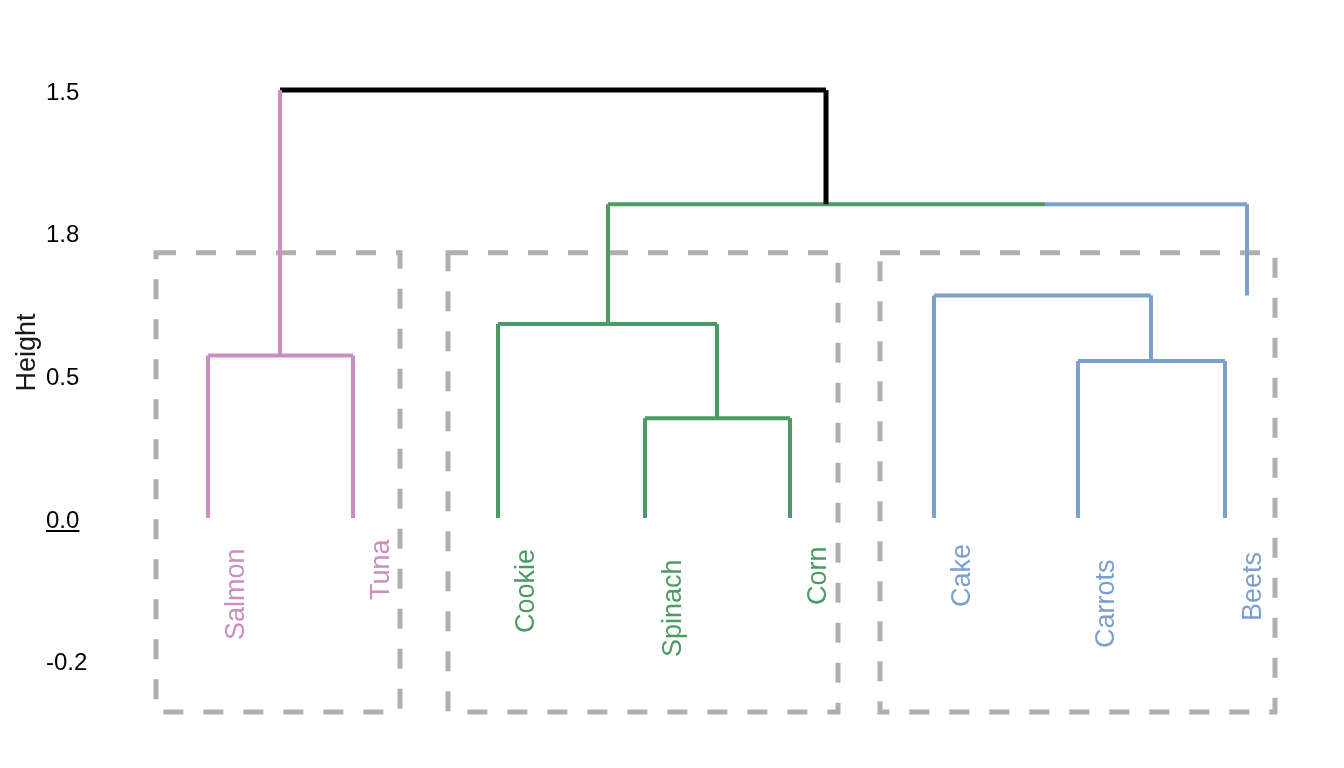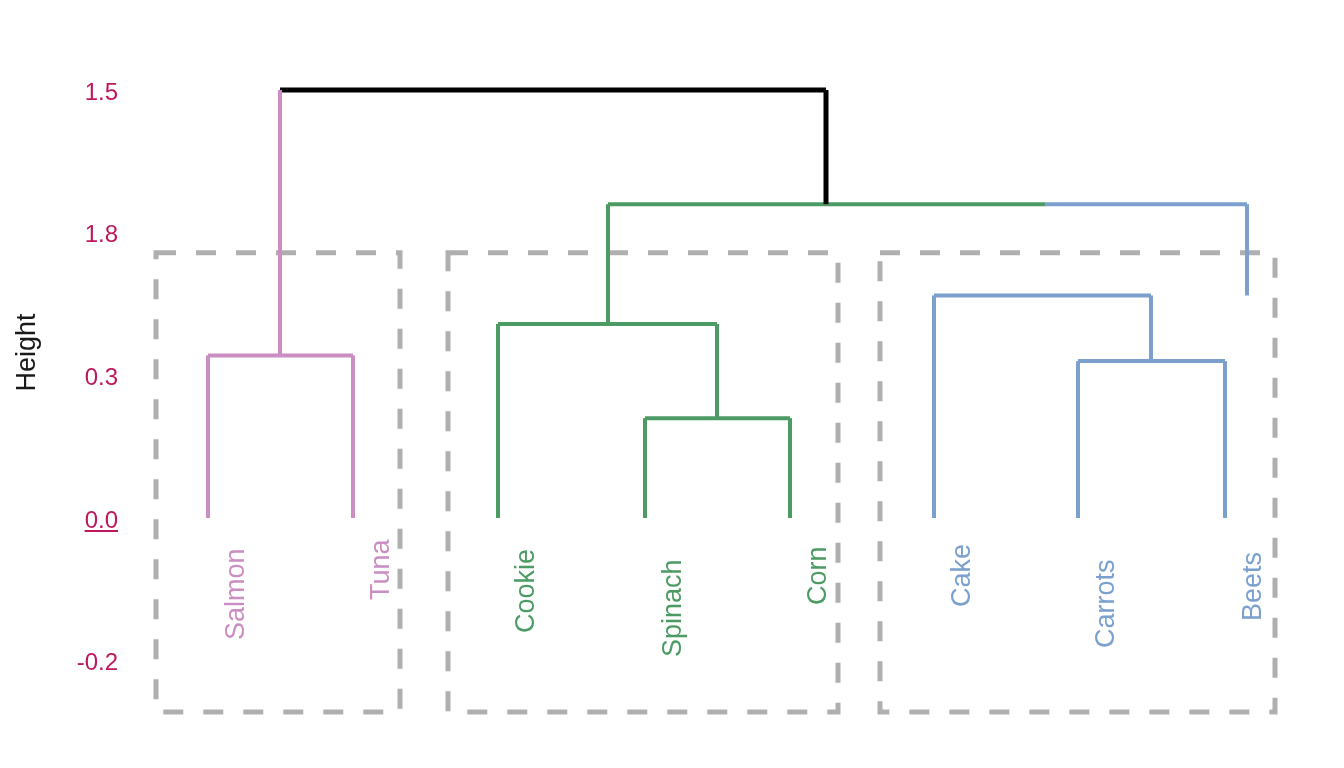--- a/index.html
+++ b/index.html
@@ -35,43 +35,43 @@
     font-size: 27px;
     color: #1a1a1a;
     transform: rotate(-90deg);
     transform-origin: center center;
     white-space: nowrap;
     letter-spacing: 0px;
   }
   .tick-label {
     position: absolute;
     width: 72px;
-    text-align: right;
+    text-align: left;
     font-size: 24px;
-    color: #be185d;
+    color: #000000;
     white-space: nowrap;
   }
   .leaf-label {
     position: absolute;
     font-size: 27px;
     white-space: nowrap;
     transform-origin: left top;
     transform: rotate(-90deg);
   }
 </style>
 </head>
 <body>
 
 <div id="plot">
 
   <div class="axis-title">Height</div>
 
   <div class="tick-label" style="left:46px; top:78px;">1.5</div>
   <div class="tick-label" style="left:46px; top:220px;">1.8</div>
-  <div class="tick-label" style="left:46px; top:363px;">0.3</div>
+  <div class="tick-label" style="left:46px; top:363px;">0.5</div>
   <div class="tick-label" style="left:46px; top:506px;text-decoration:underline;">0.0</div>
   <div class="tick-label" style="left:46px; top:648px;">-0.2</div>
 
   <svg id="dendro-svg" viewBox="0 0 1344 768" xmlns="http://www.w3.org/2000/svg">
       <rect x="156" y="252.671" width="244" height="459.333" fill="none" stroke="#AFAFAF" stroke-width="5" stroke-dasharray="20 20"></rect>
       <rect x="448" y="252.671" width="390" height="459.333" fill="none" stroke="#AFAFAF" stroke-width="5" stroke-dasharray="20 20"></rect>
       <rect x="880" y="252.671" width="395" height="459.333" fill="none" stroke="#AFAFAF" stroke-width="5" stroke-dasharray="20 20"></rect>
       <line x1="208" y1="355.379" x2="353" y2="355.379" stroke="#CB8EC2" stroke-width="4" stroke-linecap="butt"></line>
       <line x1="208" y1="355.379" x2="208" y2="518" stroke="#CB8EC2" stroke-width="4" stroke-linecap="butt"></line>
       <line x1="353" y1="355.379" x2="353" y2="518" stroke="#CB8EC2" stroke-width="4" stroke-linecap="butt"></line>

